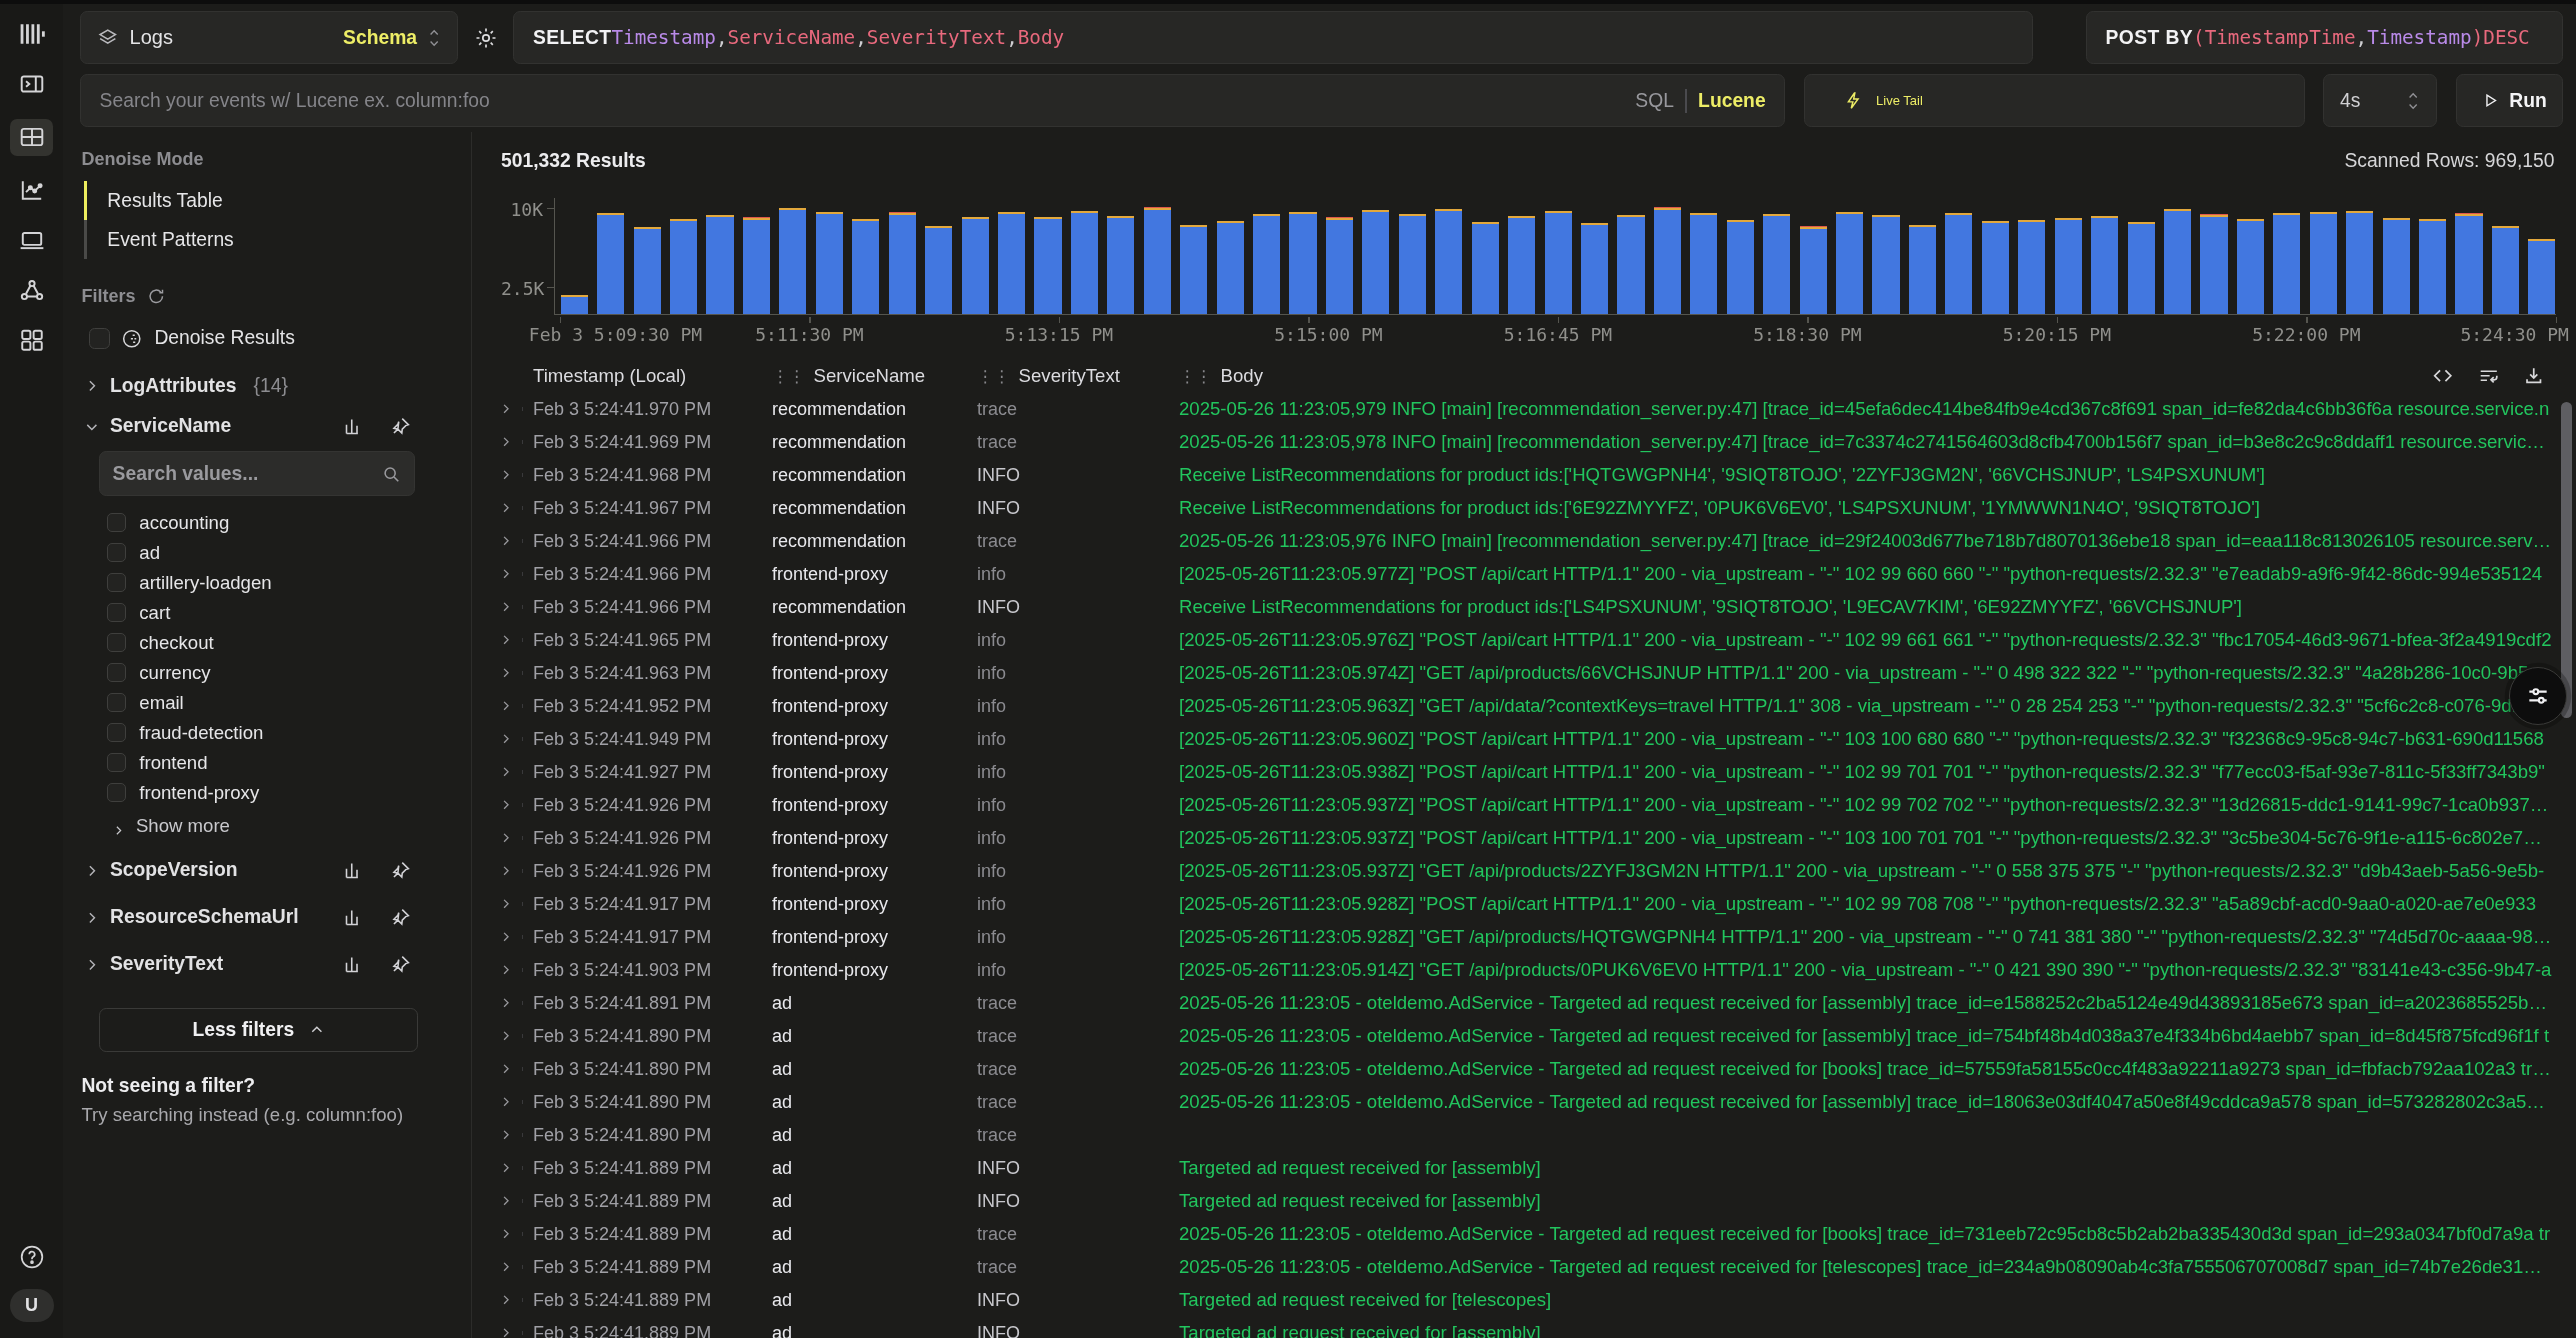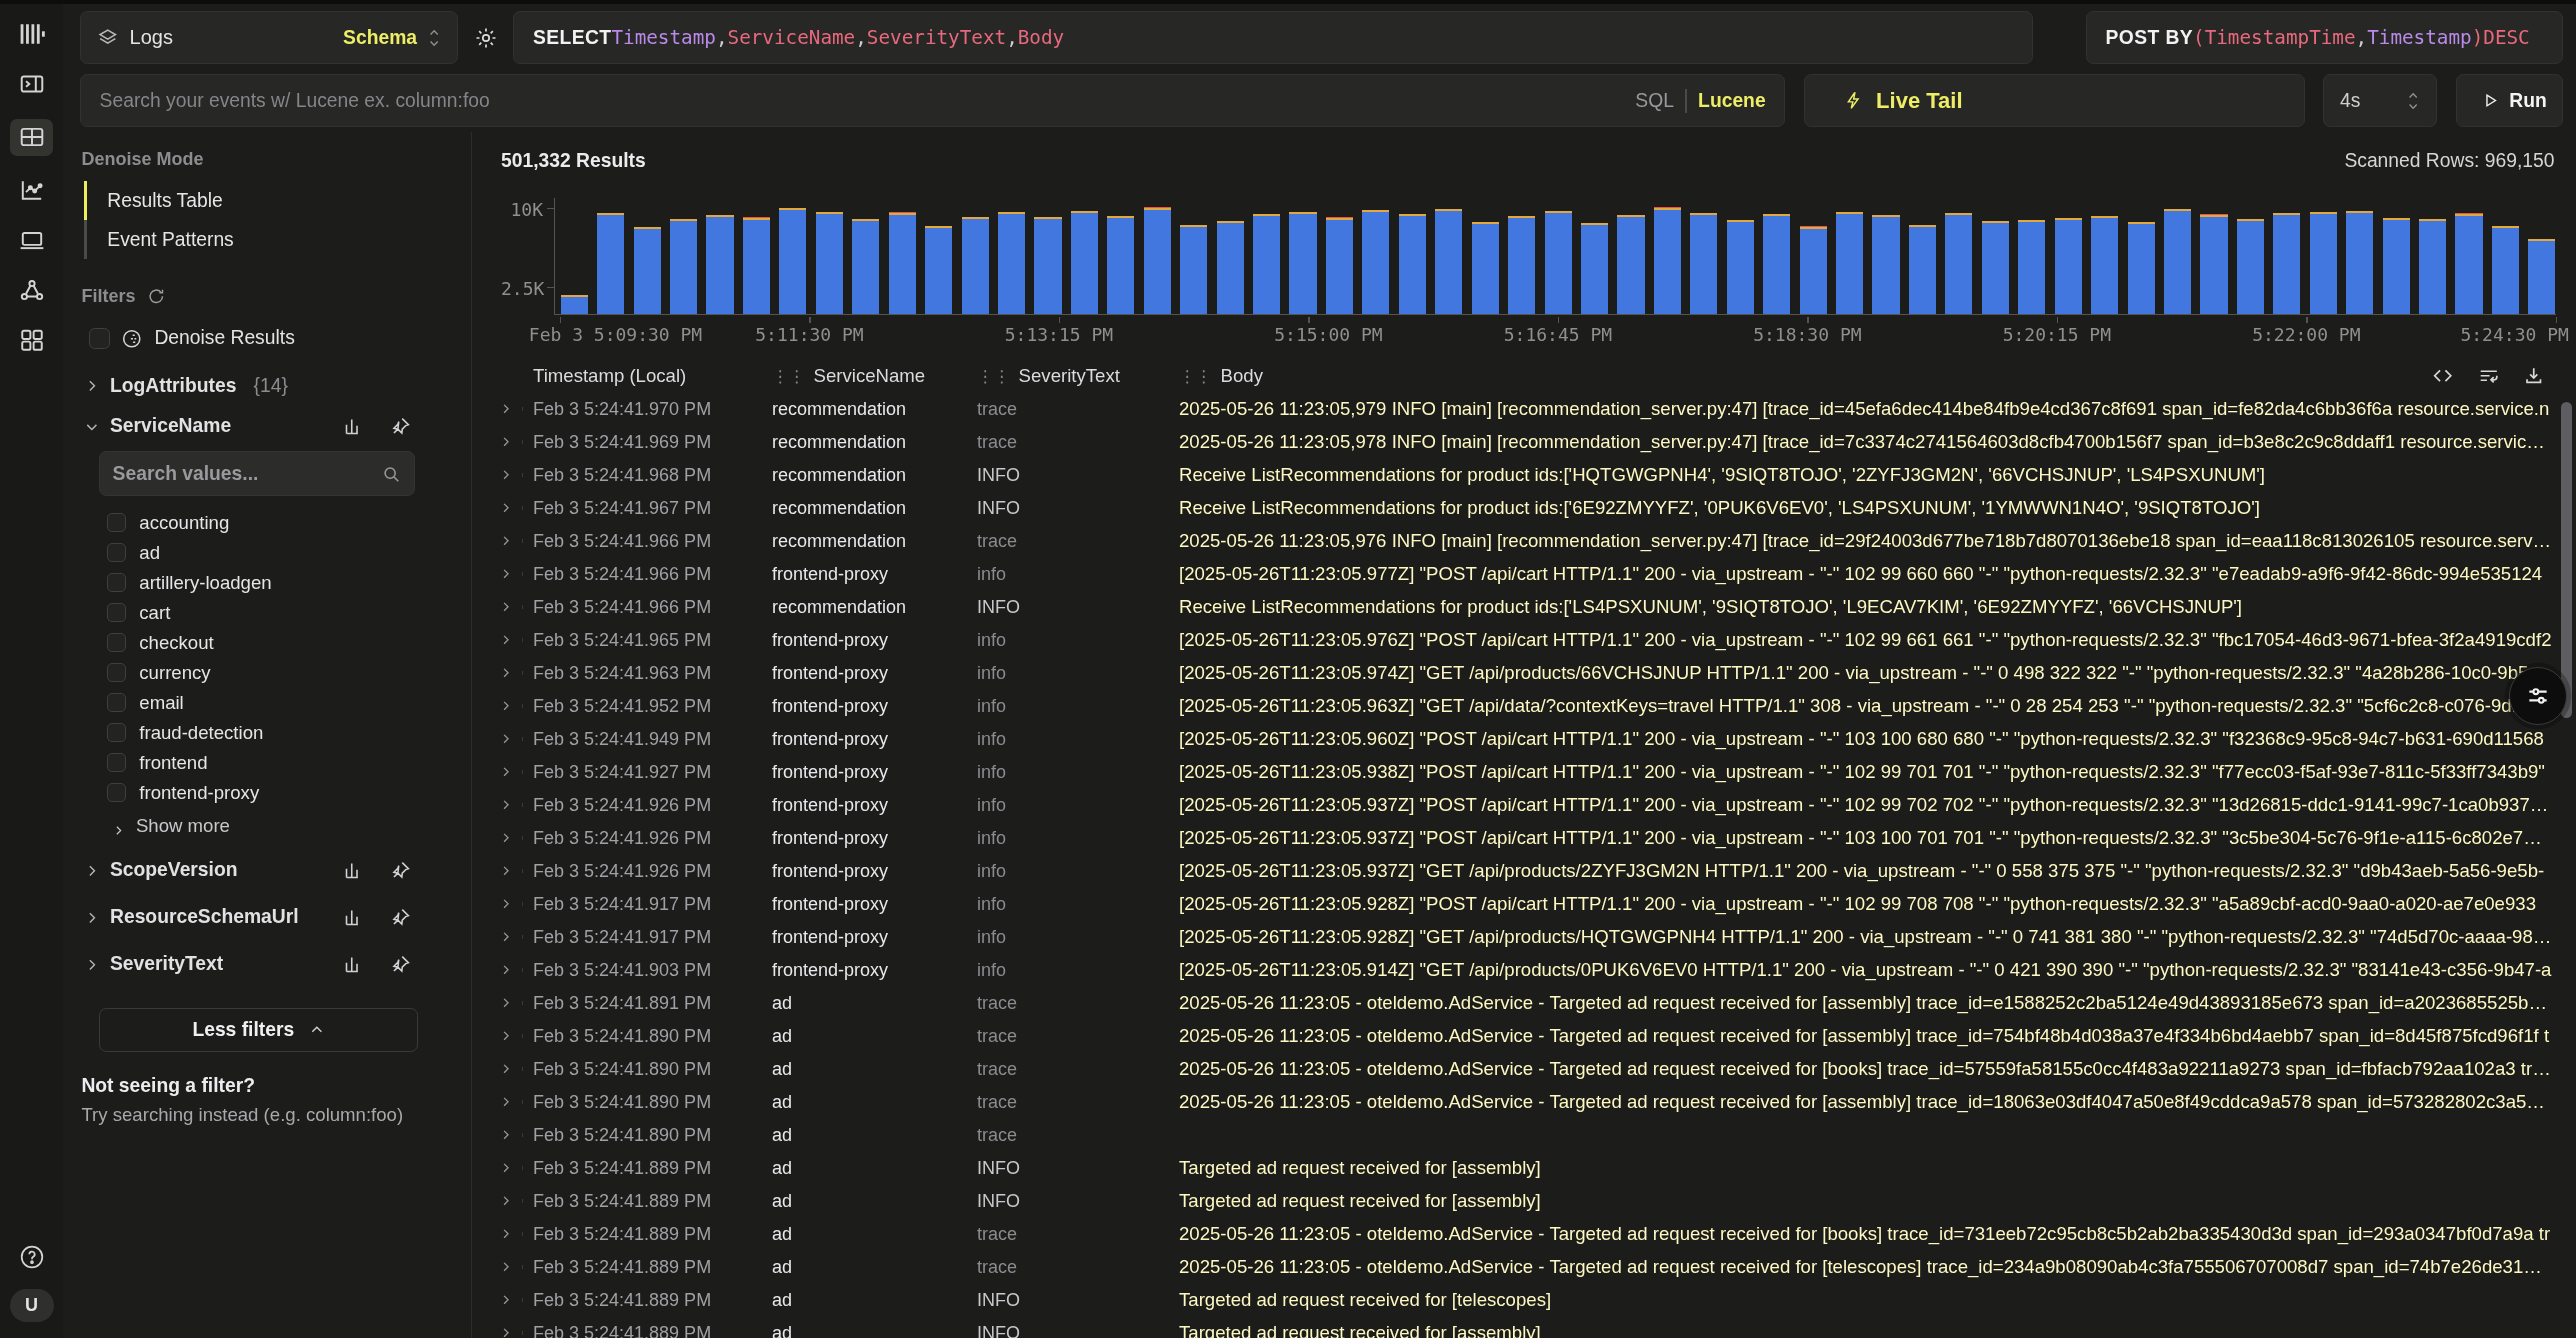--- a/index.html
+++ b/index.html
@@ -39,21 +39,21 @@
   .tk-pink{color:#e8697d;}
   .tk-plain{color:#cfcfd2;}
 
   .searchbox{flex:1;padding:0 18.6px;cursor:text;}
   .searchbox .ph{color:#85858a;font-size:19.3px;flex:1;}
   .langs{display:flex;align-items:center;font-size:19.3px;}
   .langs .sql{color:#98989d;cursor:pointer;}
   .langs .div{width:1.4px;height:24px;background:#4a4a4e;margin:0 11.4px;}
   .langs .lucene{color:#eded66;font-weight:700;cursor:pointer;}
   .livetail{width:501px;margin-left:18.6px;padding:0 26px;cursor:pointer;}
-  .livetail span{color:#eded66;font-weight:700;font-size:22px;margin-left:13px;}
+  .livetail span{color:#eded66;font-weight:400;font-size:13px;margin-left:13px;}
   .interval{width:114px;margin-left:18.6px;padding:0 15.7px;cursor:pointer;}
   .interval .val{color:#d0d0d3;font-size:19.3px;flex:1;}
   .runbtn{width:107px;margin-left:18.6px;justify-content:center;cursor:pointer;}
   .runbtn span{color:#f4f4f6;font-weight:700;font-size:19.3px;margin-left:10px;}
   .updown{display:flex;flex-direction:column;color:#909094;}
   .updown svg{width:14.3px;height:10px;}
 
   
   .content{flex:1;display:flex;min-height:0;}
 
@@ -129,21 +129,21 @@
   .rows{}
   .row{display:grid;grid-template-columns:34px 239px 205px 202px 1fr;padding-left:27px;height:33px;align-items:center;cursor:pointer;}
   .c-ch{position:relative;color:#9a9a9e;display:flex;align-items:center;}
   .c-ch svg{width:13.6px;height:13.6px;}
   .c-ch::after{content:"";position:absolute;right:10px;top:5px;bottom:5px;width:1.4px;background:#39393b;}
   .c-ts{color:#a0a0a6;font-size:18px;white-space:nowrap;}
   .c-svc{color:#e9e9ed;font-size:18px;white-space:nowrap;}
   .c-sev{font-size:18px;white-space:nowrap;}
   .sev-lower{color:#8b8b90;}
   .sev-upper{color:#c8c8cd;}
-  .c-body{color:#fef9c3;font-size:18.6px;white-space:nowrap;overflow:hidden;text-overflow:ellipsis;padding-right:24px;}
+  .c-body{color:#22c55e;font-size:18.6px;white-space:nowrap;overflow:hidden;text-overflow:ellipsis;padding-right:24px;}
 
   .vscroll{position:absolute;right:4.3px;top:270px;width:10.7px;height:316px;border-radius:5.7px;background:#5e5e62;cursor:grab;}
   .fab{position:absolute;right:8.6px;top:535px;width:56px;height:56px;border-radius:50%;background:#0d0d0d;
        border:1.4px solid #3a3a38;display:flex;align-items:center;justify-content:center;color:#f0f0f2;cursor:pointer;box-shadow:0 0 0 4.3px rgba(0,0,0,.25);}
   .fab svg{width:26px;height:26px;}
 </style>
 </head>
 <body>
 
 <div class="app">

